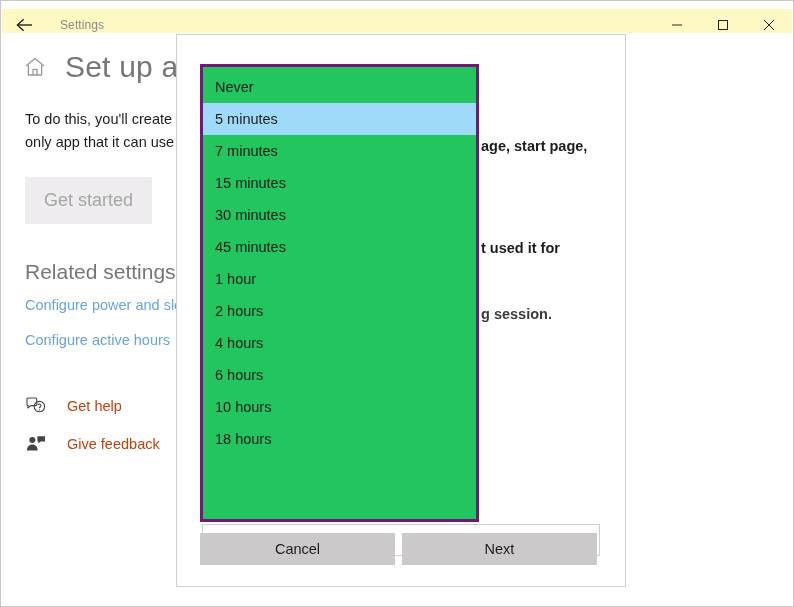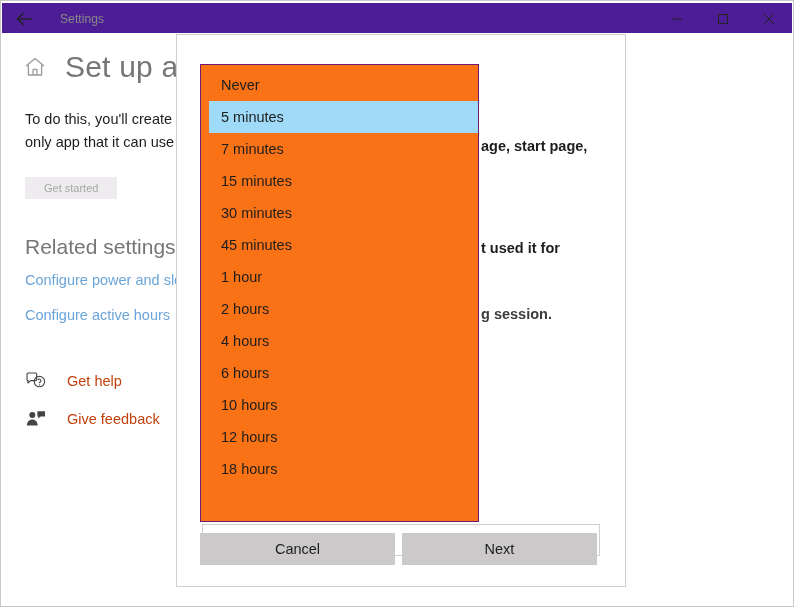--- a/index.html
+++ b/index.html
@@ -15,22 +15,22 @@
   
   #window{
     position:absolute;inset:0;
     border:1px solid #c8c8c8;
     box-sizing:border-box;
     background:#ffffff;
   }
 
   
   #titlebar{
-    position:absolute;left:1px;top:2px;right:1px;height:31px;
-    background:#4c1d95;
+    position:absolute;left:1px;top:8px;right:1px;height:31px;
+    background:#fef9c3;
     display:flex;align-items:center;
   }
   #back-btn{
     width:46px;height:31px;
     display:flex;align-items:center;justify-content:center;
     cursor:default;
   }
   #back-btn svg{display:block;}
   #app-title{
     font-size:12px;color:#8a8a8a;
@@ -68,23 +68,23 @@
   #body-para{
     margin:24px 0 0 23px;
     font-size:14.5px;color:#1d1d1d;line-height:23px;
     white-space:nowrap;
   }
   #get-started{
     margin:23px 0 0 23px;
     background:#eeecee;
     border:1px solid #eeecee;
     color:#a6a6a6;
-    font-size:11px;
+    font-size:18px;
     font-family:"Liberation Sans", sans-serif;
-    padding:4px 18px;
+    padding:12px 18px;
     display:inline-block;
     cursor:default;
   }
   #related-heading{
     margin:36px 0 0 23px;
     font-size:21px;color:#767676;font-weight:300;
   }
   .related-link{
     display:block;
     margin:13px 0 0 23px;
@@ -134,24 +134,24 @@
   #combo-outline{
     position:absolute;left:25px;top:489px;width:398px;height:32px;
     border:1px solid #cfcfcf;box-sizing:border-box;
     background:#ffffff;
   }
 
   
   #dropdown{
     position:absolute;
     left:199px;top:63px;width:279px;height:458px;
-    background:#f97316;
-    border:1px solid #701a75;
+    background:#22c55e;
+    border:3px solid #701a75;
     box-sizing:border-box;
-    padding:4px 0 4px 8px;
+    padding:4px 0 4px 0;
     overflow:hidden;
     z-index:5;
   }
   .dd-item{
     height:32px;line-height:32px;
     padding-left:12px;
     font-size:14.5px;color:#1d1d1d;
     white-space:nowrap;cursor:default;
   }
   .dd-item.selected{background:#9fdaf8;}
@@ -275,21 +275,20 @@
       <div class="dd-item selected">5 minutes</div>
       <div class="dd-item">7 minutes</div>
       <div class="dd-item">15 minutes</div>
       <div class="dd-item">30 minutes</div>
       <div class="dd-item">45 minutes</div>
       <div class="dd-item">1 hour</div>
       <div class="dd-item">2 hours</div>
       <div class="dd-item">4 hours</div>
       <div class="dd-item">6 hours</div>
       <div class="dd-item">10 hours</div>
-      <div class="dd-item">12 hours</div>
       <div class="dd-item">18 hours</div>
     </div>
 
   <div id="dialog-buttons">
     <button class="dlg-btn">Cancel</button>
     <button class="dlg-btn">Next</button>
   </div>
 
 </div>
 

